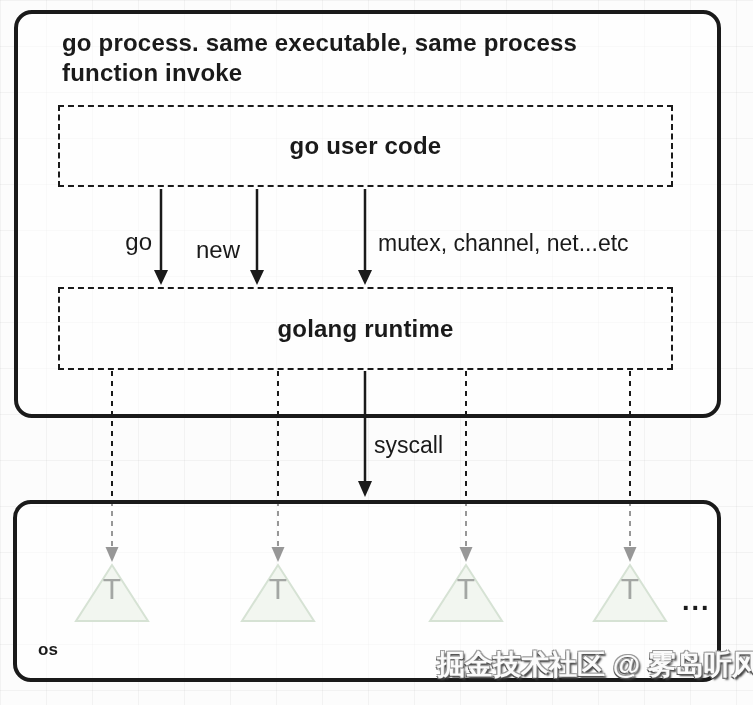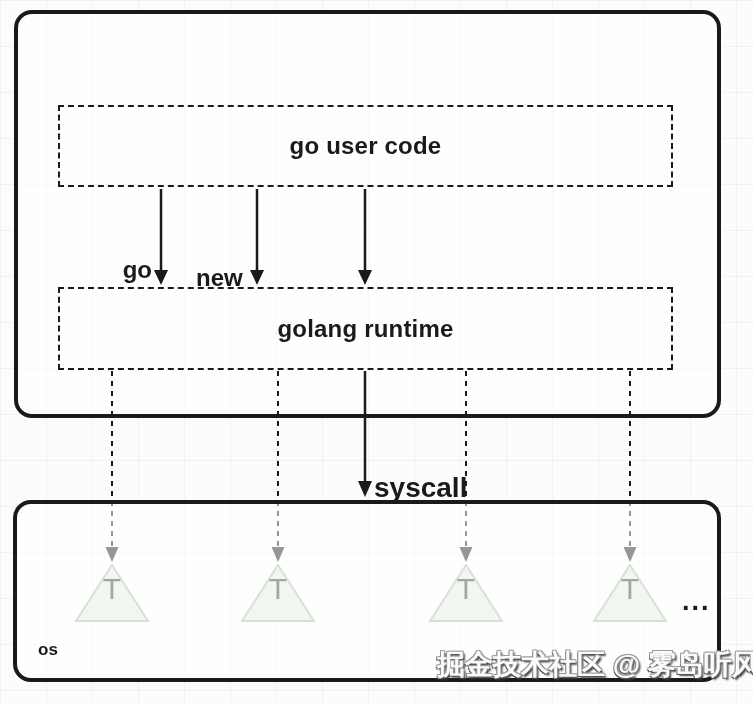--- a/index.html
+++ b/index.html
@@ -55,28 +55,27 @@
   .user-code-box { left: 58px; top: 105px; width: 615px; height: 82px; }
   .runtime-box   { left: 58px; top: 287px; width: 615px; height: 83px; }
   .box-label {
     font-size: 24px;
     font-weight: bold;
     letter-spacing: 0.2px;
   }
   .edge-label {
     position: absolute;
     font-size: 24px;
-    font-weight: bold;
+    font-weight: normal;
     white-space: nowrap;
-    margin-top: 28px;
   }
   .label-go    { left: 100px; top: 228px; width: 52px; text-align: right; }
   .label-new   { left: 196px; top: 236px; }
   .label-mutex { left: 378px; top: 230px; font-size: 23px; }
-  .label-syscall { left: 374px; top: 444px; font-size: 28px; }
+  .label-syscall { left: 374px; top: 432px; font-size: 23px; }
 
   svg.connector-layer {
     position: absolute;
     left: 0; top: 0;
     width: 753px;
     height: 705px;
     pointer-events: none;
   }
   .solid-line { stroke: var(--line, #1a1a1a); stroke-width: 2.5; fill: none; }
   .dashed-line { stroke: var(--line, #1a1a1a); stroke-width: 2; fill: none; stroke-dasharray: 5 5; }
@@ -123,31 +122,34 @@
       -1px  1px 0 #555555,
        2px  2px 2px #3f3f3f;
   }
 </style>
 </head>
 <body>
 
 <div class="canvas">
 
   <div class="outer-box process-box"></div>
+  <div class="process-title">go process. same executable, same process
+function invoke</div>
 
   <div class="dashed-box runtime-box">
     <span class="box-label">golang runtime</span>
   </div>
 
   <div class="dashed-box user-code-box">
     <span class="box-label">go user code</span>
   </div>
 
   <div class="edge-label label-go">go</div>
   <div class="edge-label label-new">new</div>
+  <div class="edge-label label-mutex">mutex, channel, net...etc</div>
   <div class="edge-label label-syscall">syscall</div>
 
   <svg class="connector-layer" viewBox="0 0 753 705" xmlns="http://www.w3.org/2000/svg">
 
     <g>
       <line class="solid-line" x1="161" y1="189" x2="161" y2="272"></line>
       <polygon class="arrow-head" points="154,270 168,270 161,285"></polygon>
     </g>
     <g>
       <line class="solid-line" x1="257" y1="189" x2="257" y2="272"></line>

